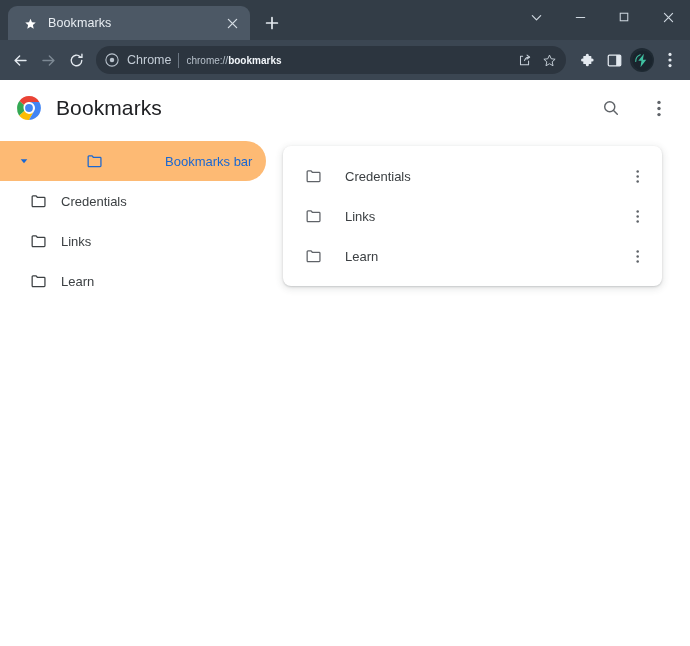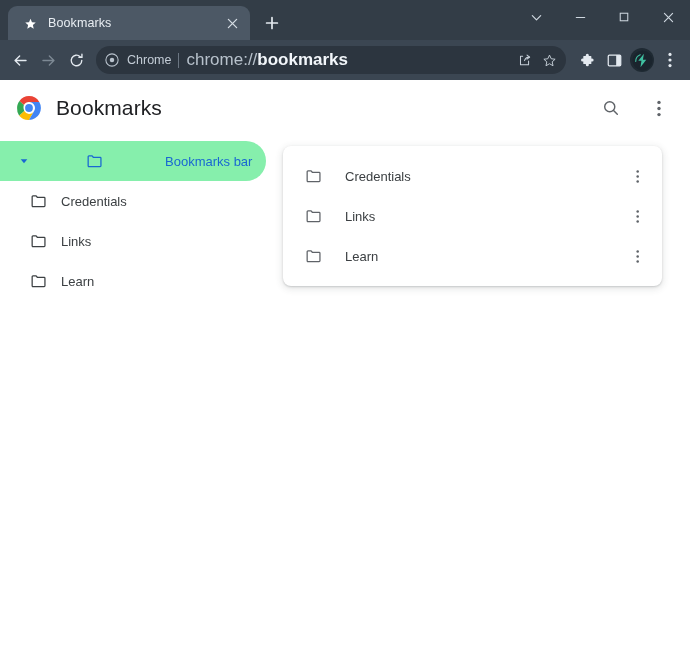--- a/index.html
+++ b/index.html
@@ -128,21 +128,21 @@
     white-space: nowrap;
   }
   .omni-divider {
     width: 1px; height: 15px;
     background: #6b7682;
     flex: 0 0 1px;
   }
   .omni-url {
     flex: 1 1 auto;
     color: #b7c1cb;
-    font-size: 17px;
+    font-size: 10px;
     white-space: nowrap;
     overflow: hidden;
     min-width: 0;
   }
   .omni-url b { color: #f2f6fa; font-weight: 700; }
   .omni-actions {
     display: flex; align-items: center; gap: 2px;
     flex: 0 0 auto;
   }
   .omni-act {
@@ -209,21 +209,21 @@
     display: flex;
     align-items: center;
     border-radius: 0 20px 20px 0;
     color: #3c4043;
     font-size: 13px;
     gap: 0;
     padding-right: 12px;
     white-space: nowrap;
   }
   .tree-row.selected {
-    background: #86efac;
+    background: #fdba74;
     color: #1967d2;
     gap: 48px;
   }
   .tw-arrow {
     width: 24px; flex: 0 0 24px;
     display: flex; align-items: center; justify-content: center;
     margin-left: 12px;
   }
   .tw-arrow.empty { visibility: hidden; }
   .tw-folder {

